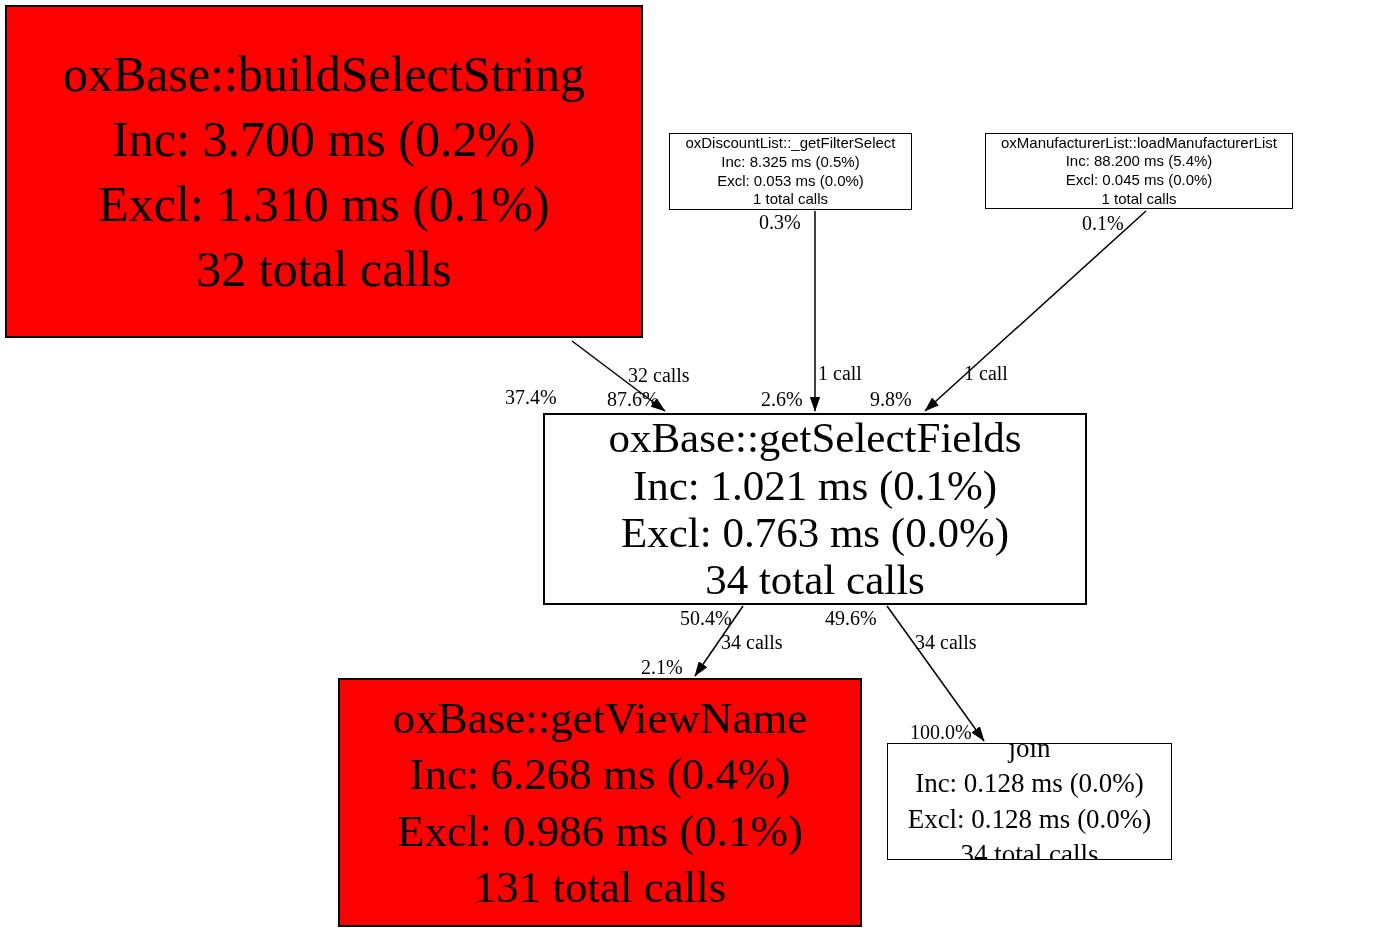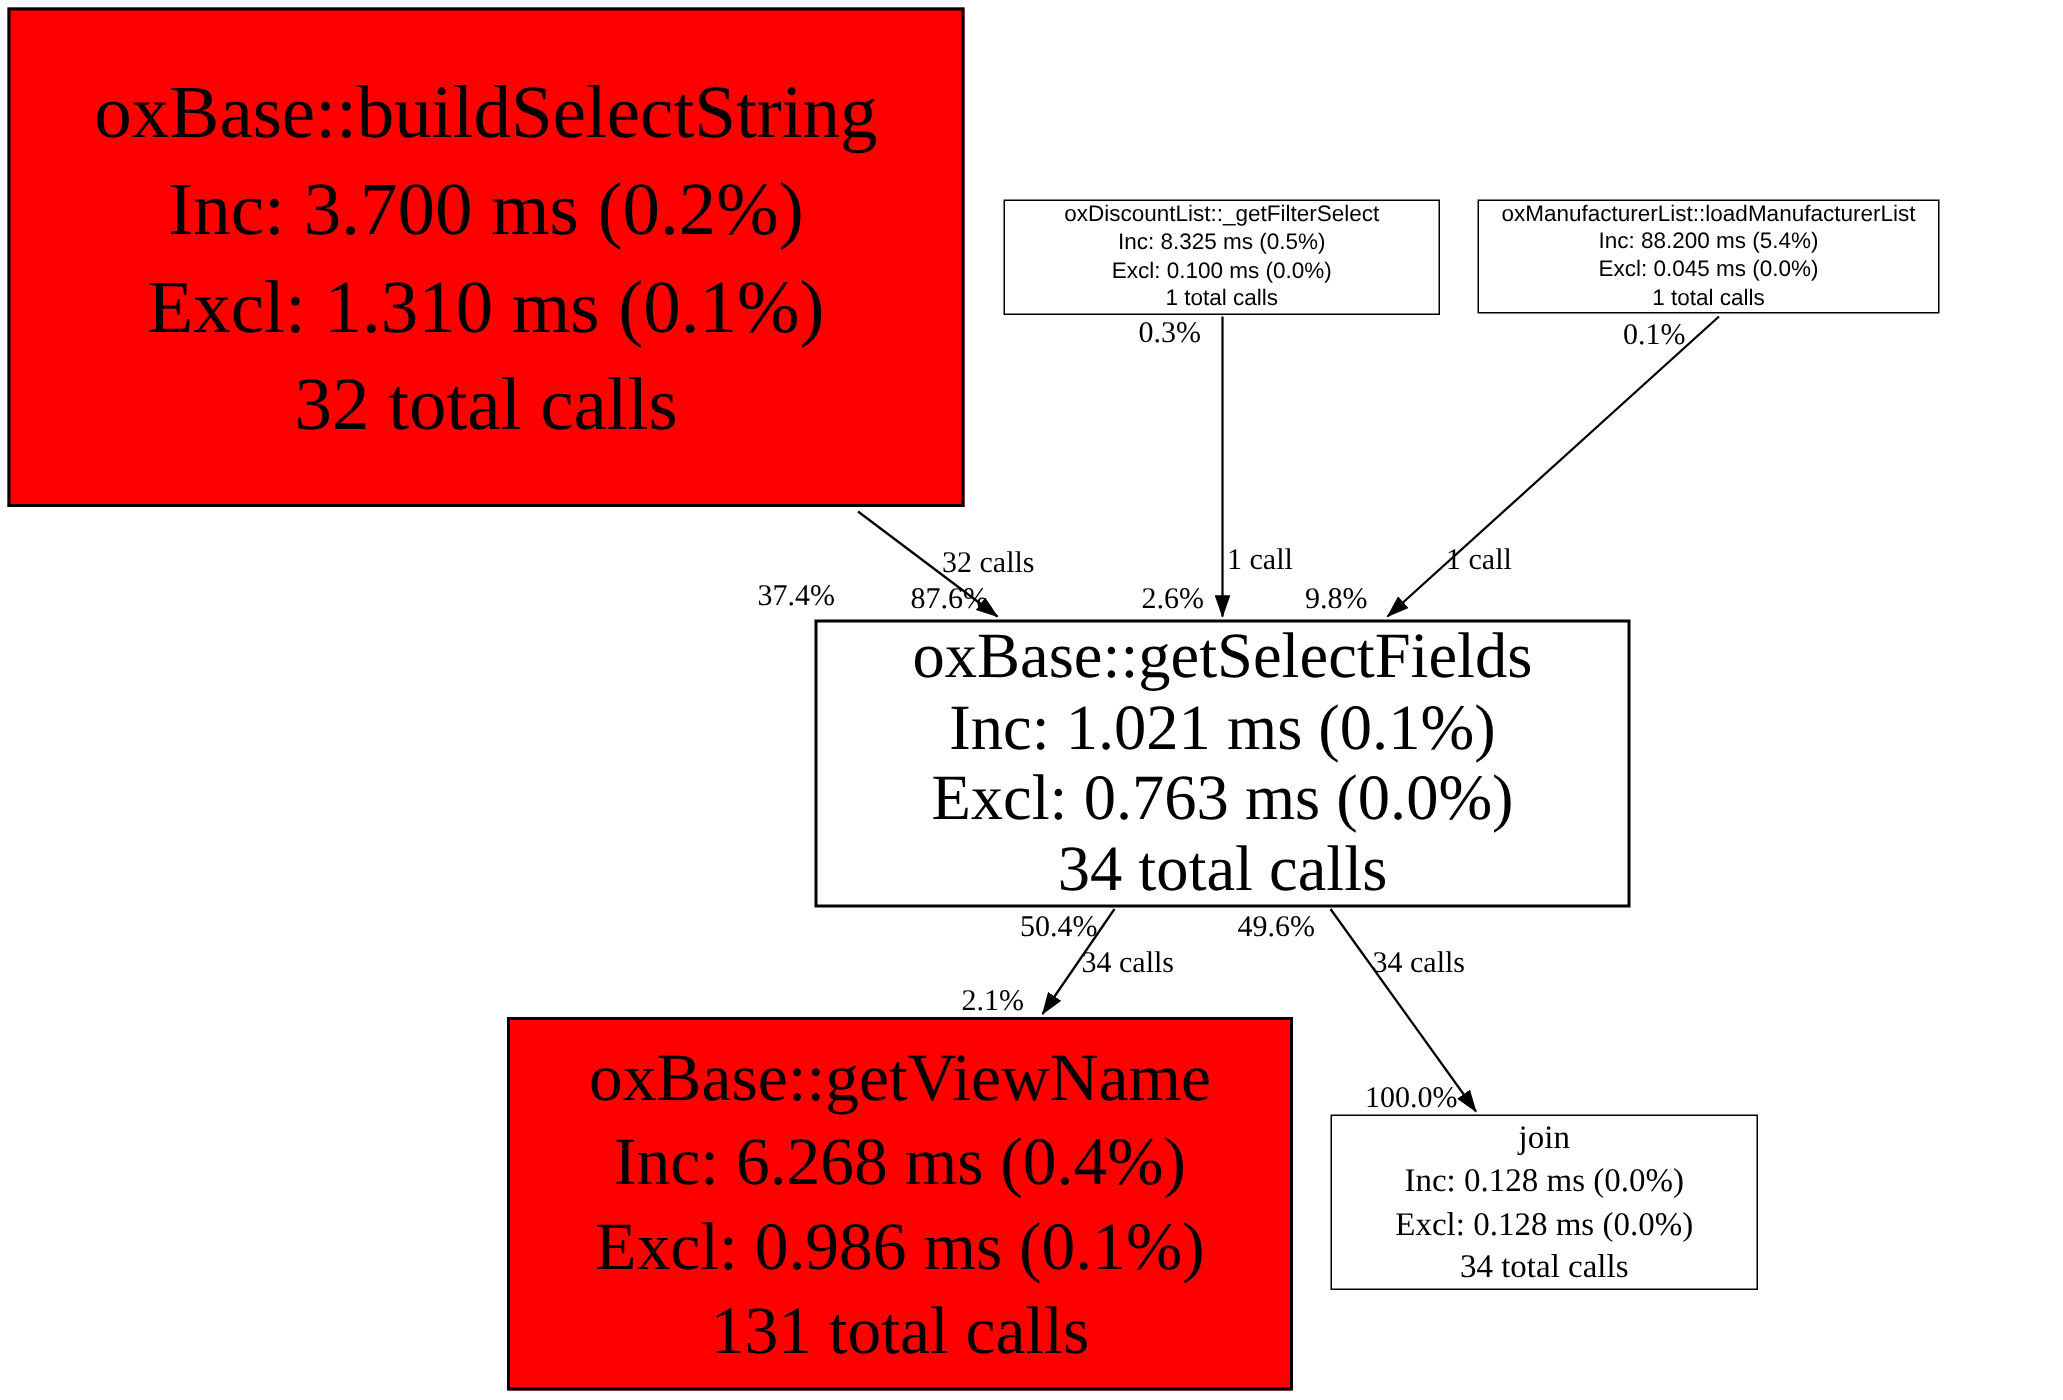--- a/index.html
+++ b/index.html
@@ -27,27 +27,27 @@
     justify-content: center;
     text-align: center;
     white-space: nowrap;
     overflow: hidden;
   }
   .node .nline { width: 100%; }
   .hot { background: #ff0000; }
 
   
   #node-a { left: 5px;   top: 5px;   width: 638px; height: 333px; font-size: 50px; line-height: 1.3;  }
-  #node-b { left: 669px; top: 133px; width: 291px; height: 77px;  font-size: 15px; line-height: 1.25;
+  #node-b { left: 669px; top: 133px; width: 243px; height: 77px;  font-size: 15px; line-height: 1.25;
             border-width: 1px; font-family: "Liberation Sans", sans-serif; }
   #node-c { left: 985px; top: 133px; width: 308px; height: 76px;  font-size: 15px; line-height: 1.25;
             border-width: 1px; font-family: "Liberation Sans", sans-serif; }
   #node-d { left: 543px; top: 413px; width: 544px; height: 192px; font-size: 43px; line-height: 1.1;  }
   #node-e { left: 338px; top: 678px; width: 524px; height: 249px; font-size: 45px; line-height: 1.25; }
-  #node-f { left: 887px; top: 743px; width: 285px; height: 117px; font-size: 22px; line-height: 1.3;
+  #node-f { left: 887px; top: 743px; width: 285px; height: 117px; font-size: 27px; line-height: 1.3;
             border-width: 1px; }
 
   .elabel {
     position: absolute;
     font-size: 20px;
     color: #000000;
     white-space: nowrap;
     font-family: "Liberation Serif", serif;
   }
   
@@ -88,21 +88,21 @@
   <div id="node-a" class="node hot">
     <div class="nline">oxBase::buildSelectString</div>
     <div class="nline">Inc: 3.700 ms (0.2%)</div>
     <div class="nline">Excl: 1.310 ms (0.1%)</div>
     <div class="nline">32 total calls</div>
   </div>
 
   <div id="node-b" class="node">
     <div class="nline">oxDiscountList::_getFilterSelect</div>
     <div class="nline">Inc: 8.325 ms (0.5%)</div>
-    <div class="nline">Excl: 0.100 ms (0.0%)</div>
+    <div class="nline">Excl: 0.053 ms (0.0%)</div>
     <div class="nline">1 total calls</div>
   </div>
 
   <div id="node-c" class="node">
     <div class="nline">oxManufacturerList::loadManufacturerList</div>
     <div class="nline">Inc: 88.200 ms (5.4%)</div>
     <div class="nline">Excl: 0.045 ms (0.0%)</div>
     <div class="nline">1 total calls</div>
   </div>
 

